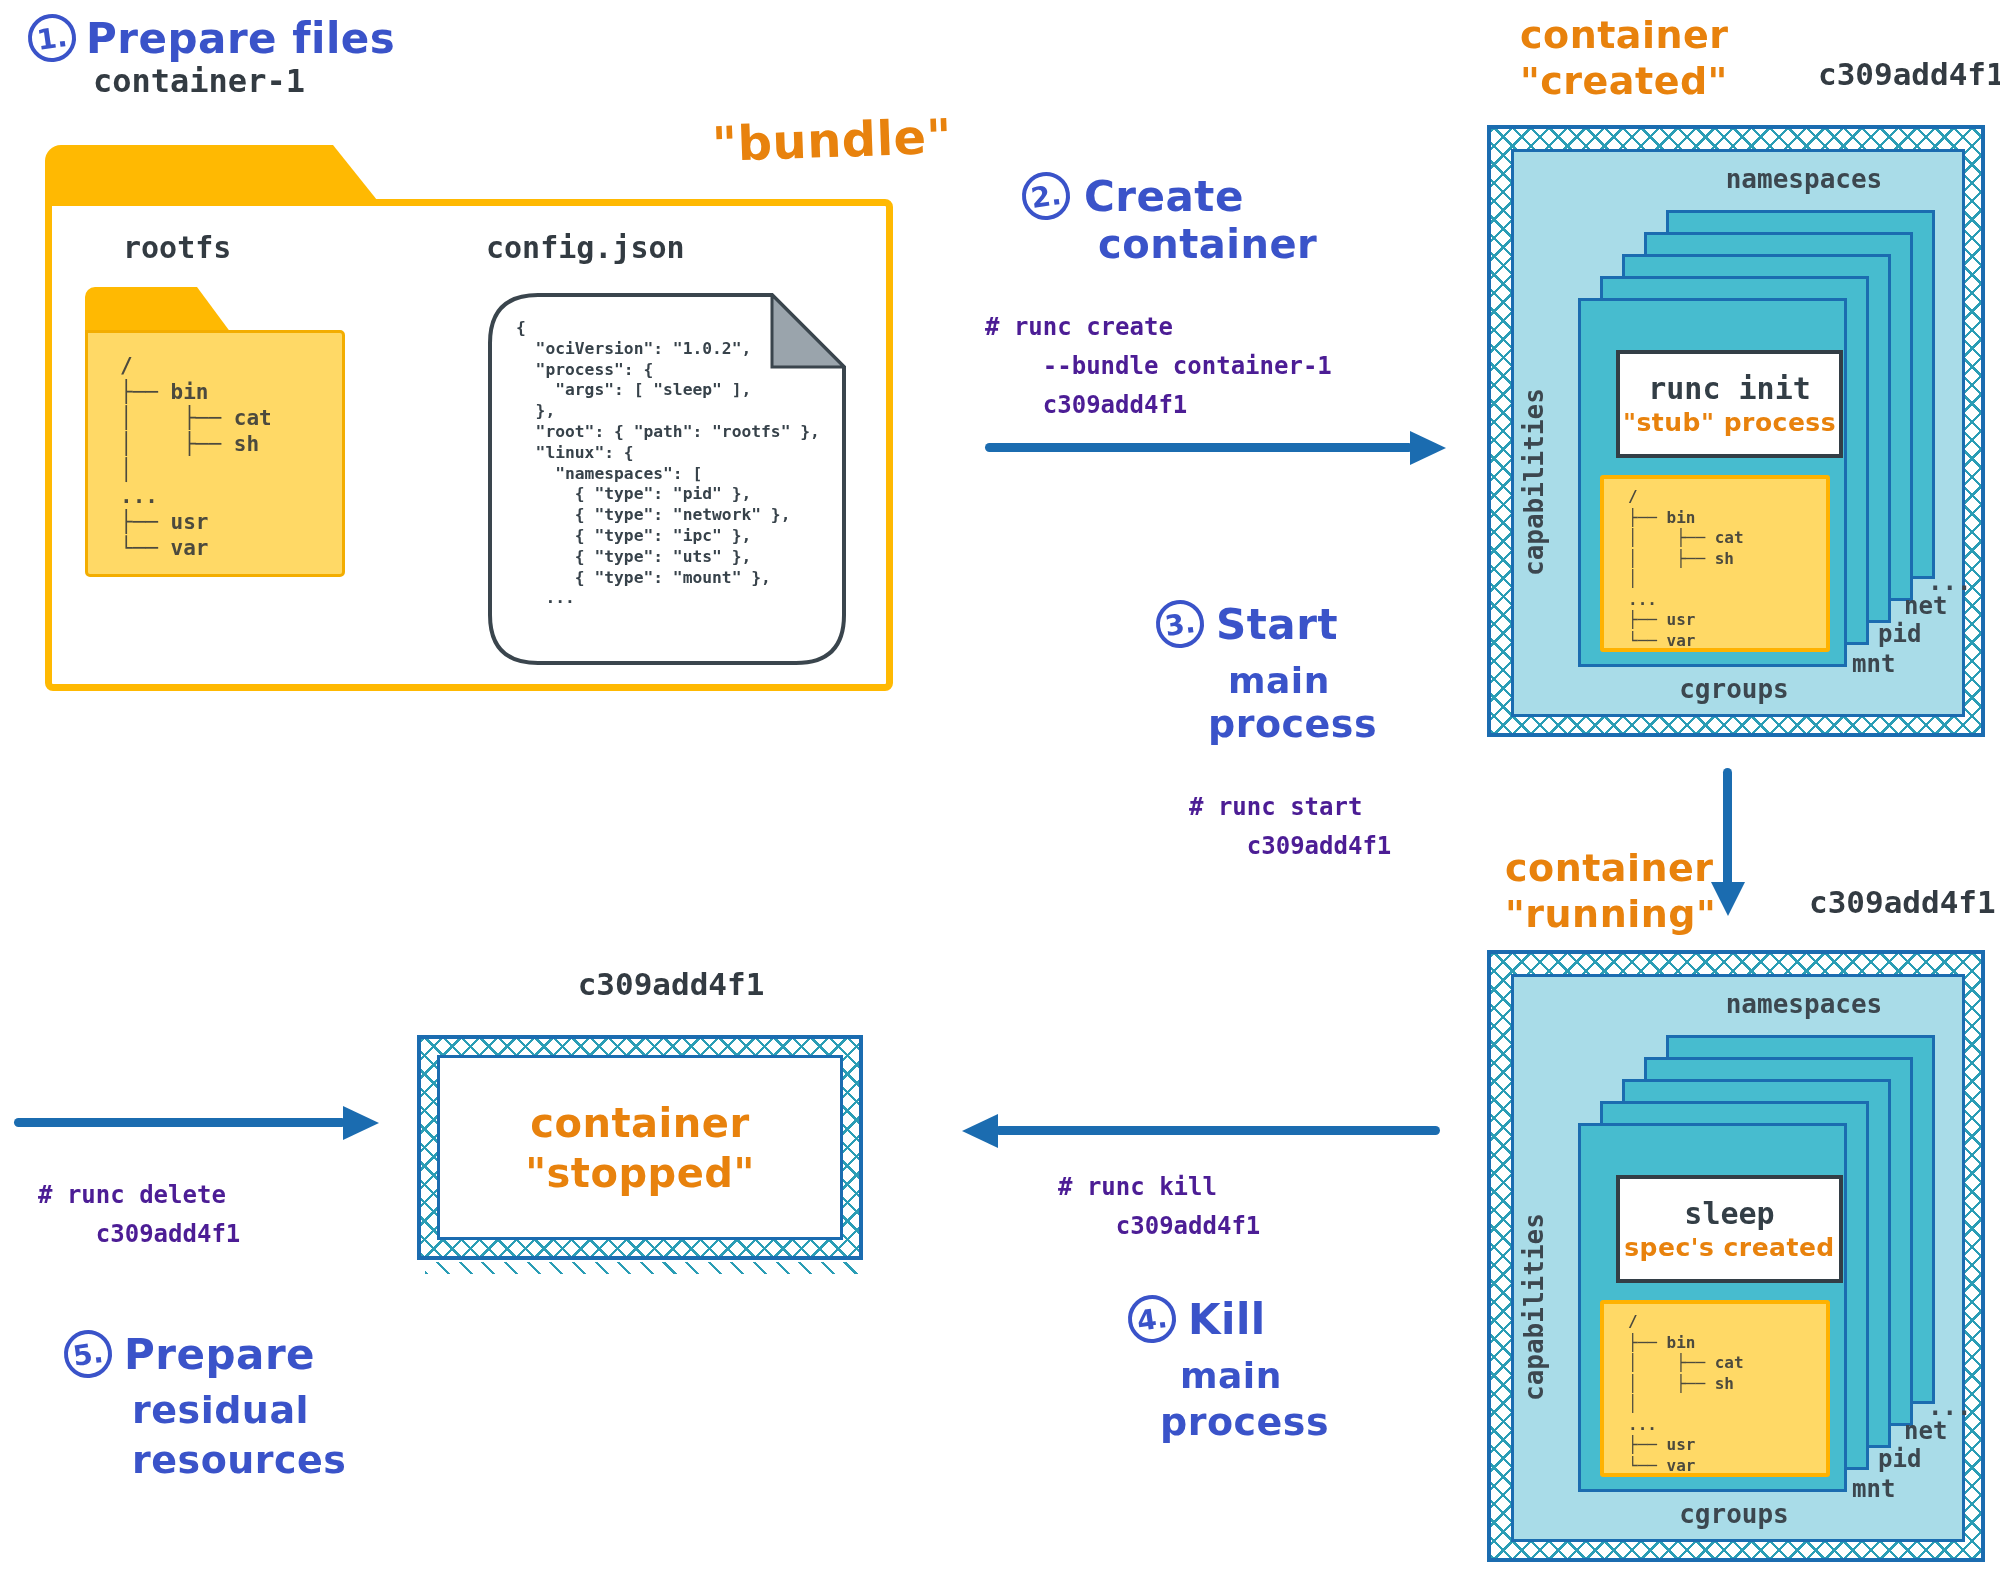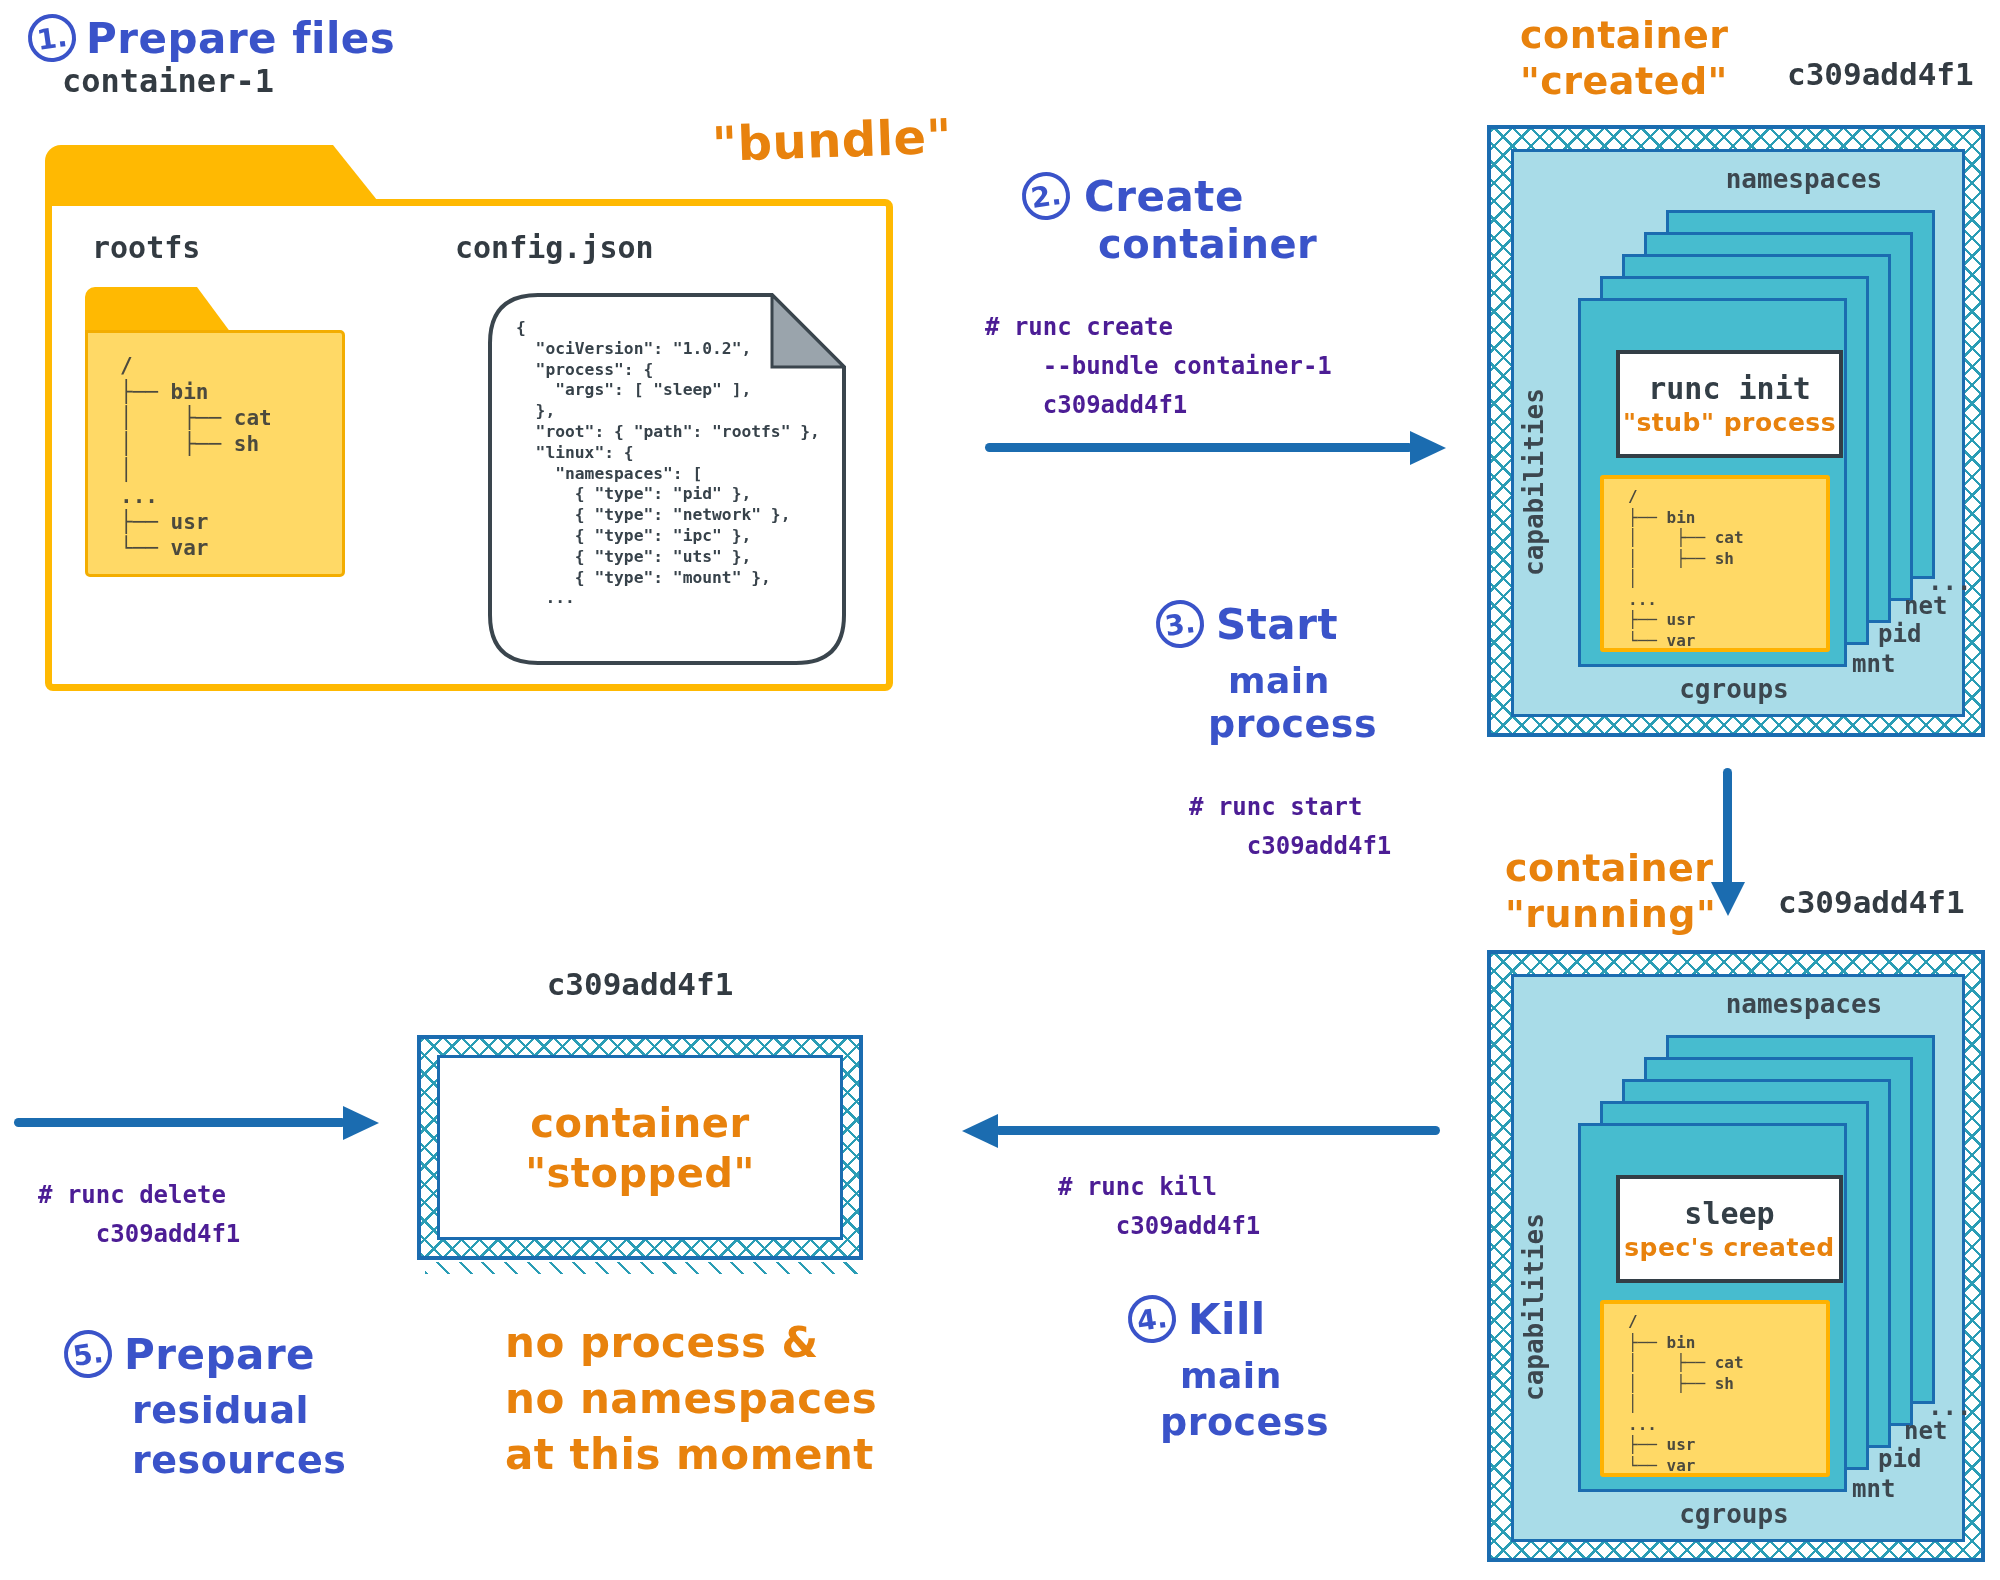--- a/index.html
+++ b/index.html
@@ -3,21 +3,21 @@
 <meta charset="utf-8">
 <style>
   html,body{margin:0;padding:0;background:#ffffff;}
   #canvas{position:relative;width:2000px;height:1580px;background:#ffffff;overflow:hidden;
           font-family:"DejaVu Sans",sans-serif;}
   .abs{position:absolute;}
   
   .mono{font-family:"DejaVu Sans Mono","Liberation Mono",monospace;}
   .cmd{font-family:"DejaVu Sans Mono","Liberation Mono",monospace;font-weight:700;color:#4c1d95;
        font-size:24px;line-height:39px;white-space:pre;}
-  .dklabel{color:#333e46;font-weight:700;}
+  .dklabel{color:#333e46;font-weight:700;margin-left:31px;}
   .hand{font-family:"DejaVu Sans",sans-serif;font-weight:700;letter-spacing:.5px;}
   .hand.blue{color:#3a53c9;}
   .hand.orange{color:#e8820d;}
   .circ{display:inline-flex;align-items:center;justify-content:center;width:48px;height:48px;
         border:4px solid #3a53c9;border-radius:50%;font-size:28px;color:#3a53c9;font-weight:700;
         transform:rotate(-8deg);box-sizing:border-box;flex:0 0 auto;}
   pre.block{margin:0;white-space:pre;}
   
   .foldertab{background:#ffb902;border-top-left-radius:16px;}
   .foldertab-slant{width:0;height:0;border-bottom:60px solid #ffb902;border-right:48px solid transparent;}
@@ -238,19 +238,14 @@
   <div class="ahead-r" style="left:343px;top:1105.5px;"></div>
   <pre class="abs block cmd" style="left:38px;top:1176px;"># runc delete
     c309add4f1</pre>
   <div class="abs" style="left:64px;top:1330px;display:flex;align-items:flex-start;gap:12px;">
     <span class="circ">5.</span>
     <span class="hand blue" style="font-size:42px;">Prepare</span>
   </div>
   <div class="abs hand blue" style="left:132px;top:1388px;font-size:38px;">residual</div>
   <div class="abs hand blue" style="left:132px;top:1438px;font-size:38px;">resources</div>
 
-  <div class="abs hand orange" style="left:505px;top:1315px;font-size:42px;line-height:56px;">
-    <div>no process &amp;</div>
-    <div>no namespaces</div>
-    <div>at this moment</div>
-  </div>
 
 </div>
 
 </body></html>

